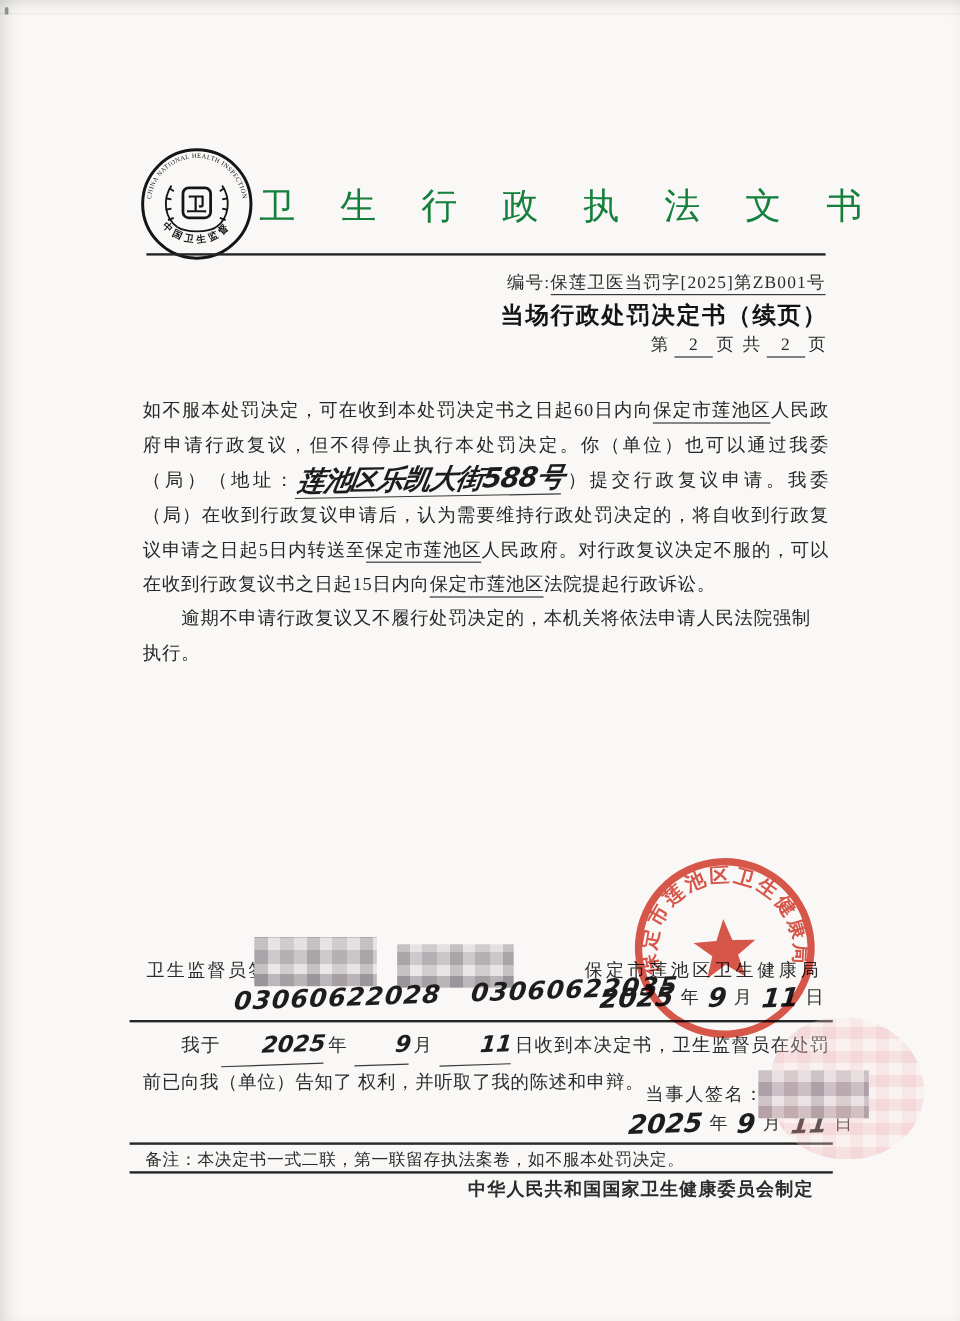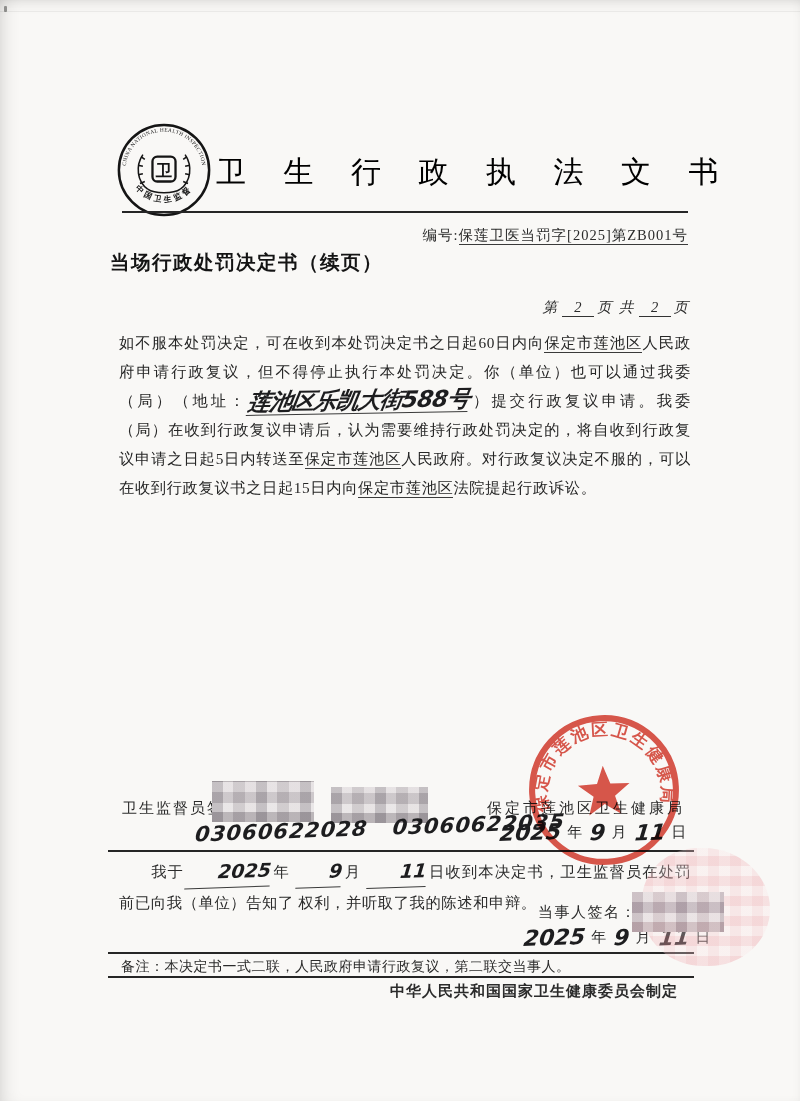--- a/index.html
+++ b/index.html
@@ -8,25 +8,25 @@
     box-shadow:inset 14px 0 20px -14px rgba(0,0,0,.18), inset 0 12px 16px -12px rgba(0,0,0,.14), inset -6px 0 14px -10px rgba(0,0,0,.08);
     color:#2b2b2b;}
   .abs{position:absolute;}
   .serif{font-family:"Liberation Serif","DejaVu Serif",serif;}
   .sans{font-family:"Liberation Sans","DejaVu Sans",sans-serif;}
   .hand{font-family:"DejaVu Sans",sans-serif;font-style:italic;font-weight:600;transform:skewX(-8deg) rotate(-2deg);display:inline-block;color:#1d1d1f;}
   .u{border-bottom:1.4px solid #3a3a3a;padding-bottom:1px;}
   .rule{background:#262626;}
   
   .logo{left:116px;top:122px;width:96px;height:96px;}
-  .main-title{left:216px;top:152px;font-size:30px;letter-spacing:15px;color:#000000;white-space:nowrap;font-weight:500;}
+  .main-title{left:216px;top:152px;font-size:30px;letter-spacing:15px;color:#15803d;white-space:nowrap;font-weight:500;}
   .header-rule{left:122px;top:211px;width:566px;height:2.4px;}
   .doc-no{top:226px;right:112px;font-size:14.5px;letter-spacing:1px;margin-left:22px;}
-  .doc-title{left:110px;top:249px;width:580px;text-align:left;font-size:19.5px;font-weight:bold;letter-spacing:1.5px;color:#141414;}
-  .page-line{top:298px;right:110px;font-size:14.5px;letter-spacing:2px;font-style:italic;}
+  .doc-title{left:110px;top:249px;width:580px;text-align:right;font-size:19.5px;font-weight:bold;letter-spacing:1.5px;color:#141414;}
+  .page-line{top:278px;right:110px;font-size:14.5px;letter-spacing:2px;}
   .pgnum{display:inline-block;min-width:32px;text-align:center;border-bottom:1.3px solid #333;margin:0 3px;letter-spacing:0;}
   
   .body-text{left:119px;top:328px;width:572px;font-size:15.3px;line-height:29px;text-align:justify;letter-spacing:.6px;color:#262626;}
   .body-p2{left:119px;top:501px;width:572px;font-size:15.3px;line-height:29px;text-indent:2.1em;letter-spacing:.6px;color:#262626;}
   .addr{font-size:23px;letter-spacing:-1px;line-height:1;vertical-align:-2px;margin-right:2px;transform:skewX(-10deg) rotate(-1deg);}
   
   .sup-label{left:122px;top:799px;font-size:15px;letter-spacing:2px;}
   .mosaic{background-color:#ddd8d9;
     background-image:
       repeating-linear-gradient(0deg, rgba(95,88,96,.30) 0 10px, rgba(255,255,255,.22) 10px 19px, rgba(135,128,136,.24) 19px 30px, rgba(240,236,238,.28) 30px 40px),
@@ -98,39 +98,40 @@
   <div class="abs header-rule rule"></div>
 
   <div class="abs doc-no"><span>编号:</span><span class="u">保莲卫医当罚字[2025]第ZB001号</span></div>
 
   <div class="abs doc-title sans">当场行政处罚决定书（续页）</div>
 
   <div class="abs page-line"><span>第</span><span class="pgnum">2</span><span>页 共</span><span class="pgnum">2</span><span>页</span></div>
 
   <div class="abs body-text"><span>如不服本处罚决定，可在收到本处罚决定书之日起60日内向</span><span class="u">保定市莲池区</span><span>人民政府申请行政复议，但不得停止执行本处罚决定。你（单位）也可以通过我委（局）（地址：</span><span class="hand addr u">莲池区乐凯大街588号</span><span>）提交行政复议申请。我委（局）在收到行政复议申请后，认为需要维持行政处罚决定的，将自收到行政复议申请之日起5日内转送至</span><span class="u">保定市莲池区</span><span>人民政府。对行政复议决定不服的，可以在收到行政复议书之日起15日内向</span><span class="u">保定市莲池区</span><span>法院提起行政诉讼。</span></div>
 
+  <div class="abs body-p2">逾期不申请行政复议又不履行处罚决定的，本机关将依法申请人民法院强制执行。</div>
 
   <div class="abs sup-label">卫生监督员签名</div>
   <div class="abs mosaic mosaic1"></div>
   <div class="abs mosaic mosaic2"></div>
   <div class="abs sup-ids hand">03060622028   03060622035</div>
 
   <div class="abs agency">保定市莲池区卫生健康局</div>
   <div class="abs agency-date date-row"><span class="hand">2025</span><span>年</span><span class="hand">9</span><span>月</span><span class="hand">11</span><span>日</span></div>
 
   <div class="abs rule2 rule"></div>
 
   <div class="abs receipt"><span>我于</span><span class="hand u">2025</span><span>年</span> <span class="hand u">9</span><span>月</span> <span class="hand u">11</span><span>日收到本决定书，卫生监督员在处罚前已向我（单位）告知了 权利，并听取了我的陈述和申辩。</span></div>
 
   <div class="abs party-label">当事人签名：</div>
   <div class="abs mosaic mosaic3"></div>
   <div class="abs party-date date-row"><span class="hand">2025</span><span>年</span><span class="hand">9</span><span>月</span><span class="hand">11</span><span>日</span></div>
 
   <div class="abs rule3 rule"></div>
-  <div class="abs note">备注：本决定书一式二联，人民政府申请行政复议，第二联交当事人。</div>
+  <div class="abs note">备注：本决定书一式二联，第一联留存执法案卷，如不服本处罚决定。</div>
   <div class="abs rule4 rule"></div>
   <div class="abs issuer sans">中华人民共和国国家卫生健康委员会制定</div>
 
   <div class="abs haze"></div>
 
   <svg class="abs stamp" viewBox="0 0 160 160">
     <defs>
       <path id="stampArc" d="M 26 101 A 57 57 0 1 1 134 101"></path>
     </defs>
     <circle cx="80" cy="80" r="71" fill="none" stroke="#d63a2e" stroke-width="6"></circle>

